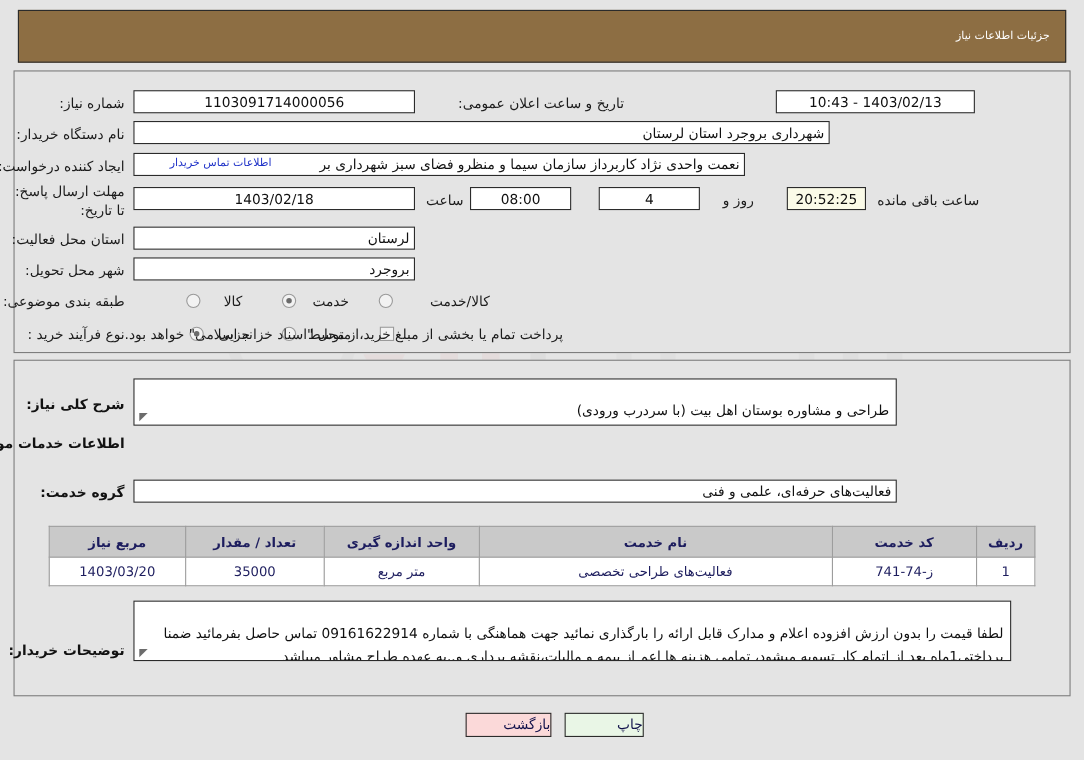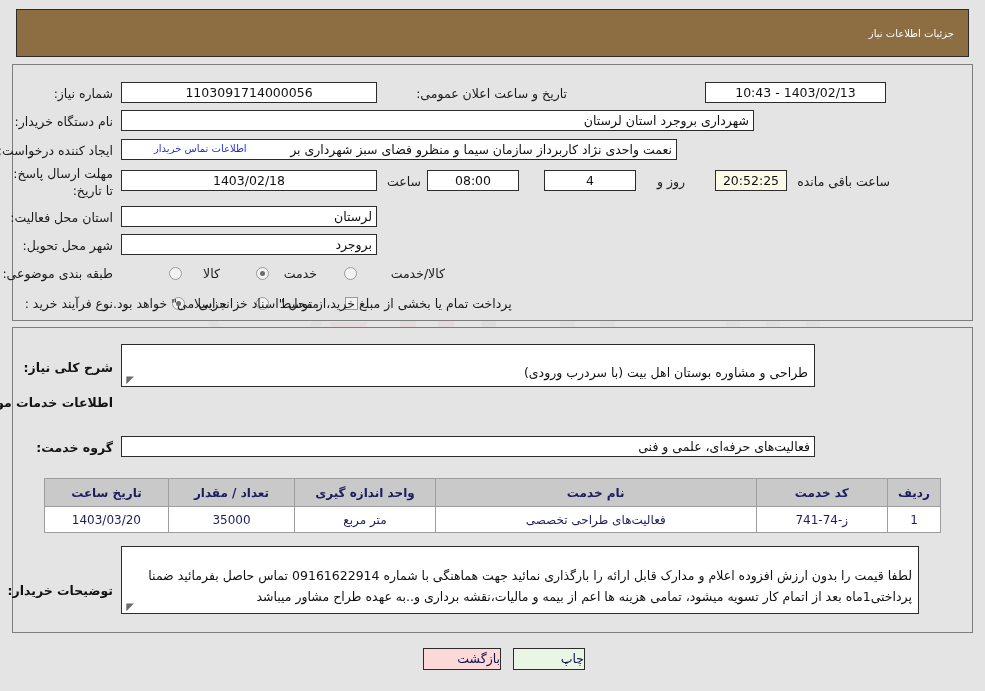--- a/index.html
+++ b/index.html
@@ -283,37 +283,37 @@
   <div class="fld right" style="right:170px; top:436px; width:694px;">فعالیت‌های حرفه‌ای، علمی و فنی</div>
 
   <table class="tbl">
     <thead>
       <tr>
         <th style="width:42px;">ردیف</th>
         <th style="width:133px;">کد خدمت</th>
         <th style="width:346px;">نام خدمت</th>
         <th style="width:134px;">واحد اندازه گیری</th>
         <th style="width:122px;">تعداد / مقدار</th>
-        <th style="width:120px;">تاریخ ساعت</th>
+        <th style="width:120px;">مربع نیاز</th>
       </tr>
     </thead>
     <tbody>
       <tr>
         <td>1</td>
         <td>ز-74-741</td>
         <td>فعالیت‌های طراحی تخصصی</td>
         <td>متر مربع</td>
         <td>35000</td>
         <td>1403/03/20</td>
       </tr>
     </tbody>
   </table>
 
   <div class="lbl-b" style="right:872px; top:583px;">توضیحات خریدار:</div>
-  <div class="txtarea" style="right:66px; top:546px; width:798px; height:68px; line-height:21px;">
+  <div class="txtarea" style="right:66px; top:546px; width:798px; height:55px; line-height:21px;">
     <span>لطفا قیمت را بدون ارزش افزوده اعلام و مدارک قابل ارائه را بارگذاری نمائید جهت هماهنگی با شماره 09161622914 تماس حاصل بفرمائید ضمنا پرداختی1ماه بعد از اتمام کار تسویه میشود، تمامی هزینه ها اعم از بیمه و مالیات،نقشه برداری و..به عهده طراح مشاور میباشد</span>
     <span class="resize-grip">◤</span>
   </div>
 
   <div class="btn print" style="right:auto; left:513px; top:648px; width:72px;">چاپ</div>
   <div class="btn back" style="right:auto; left:423px; top:648px; width:78px;">بازگشت</div>
 
 </div>
 
 </body></html>

